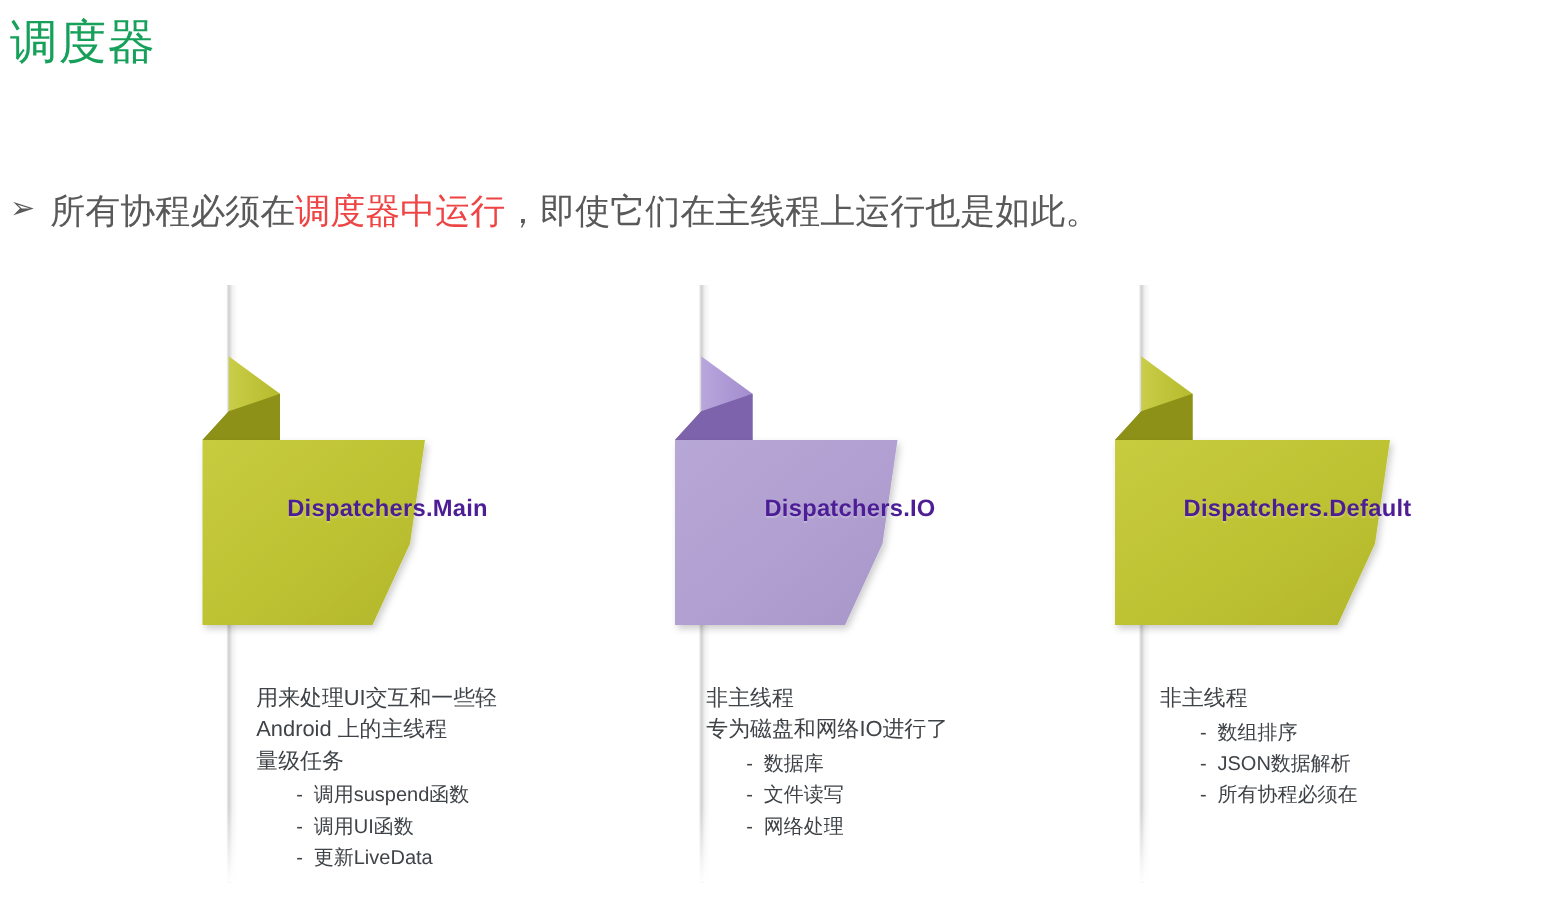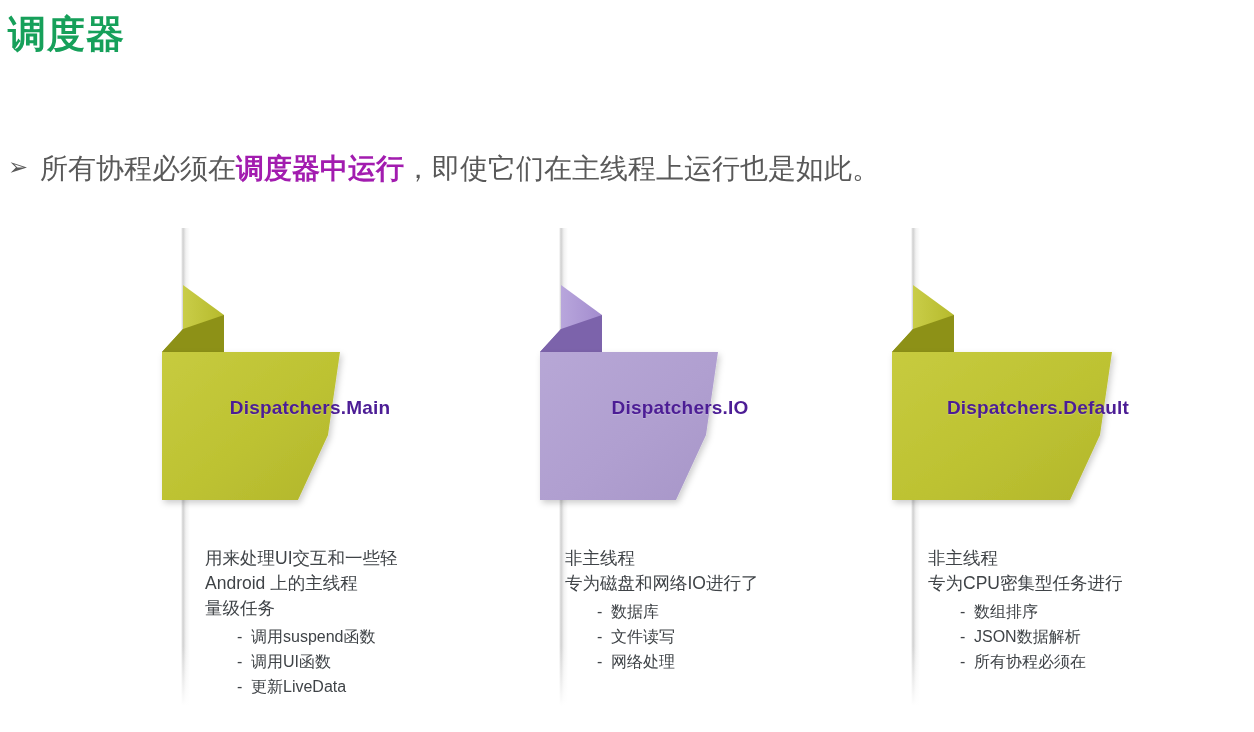--- a/index.html
+++ b/index.html
@@ -15,21 +15,21 @@
     font-family: "Liberation Sans", "DejaVu Sans", sans-serif;
     -webkit-font-smoothing: antialiased;
   }
 
   
   #slide-title {
     position: absolute;
     left: 8px;
     top: 12px;
     font-size: 38px;
-    font-weight: bold;
+    font-weight: normal;
     color: #16a05a;
     letter-spacing: 1px;
     line-height: 1.2;
     white-space: nowrap;
   }
 
   
   #bullet-row {
     position: absolute;
     left: 8px;
@@ -41,22 +41,21 @@
     color: #595959;
     white-space: nowrap;
   }
   #bullet-row .bullet-marker {
     color: #595959;
     font-size: 24px;
     margin-right: 12px;
     line-height: 1.45;
   }
   #bullet-row .hl {
-    color: #a21caf;
-    font-weight: bold;
+    color: #ef4444;
   }
 
   
   .column {
     position: absolute;
     top: 0;
     width: 340px;
     height: 732px;
   }
   #column-0 { left: 150px; }
@@ -278,21 +277,20 @@
       <polygon points="33,0 33,58 74,30 74,67 12,67 33,44" fill="url(#grad-def-tuck)" opacity="0.95"></polygon>
       <polygon points="12,67 33,44 74,30 74,67" fill="#8d9117"></polygon>
       <polygon filter="url(#shadow-def)" points="12,67 232,67 220,150 190,215 12,215" fill="url(#grad-def-body)"></polygon>
     </svg>
     <div class="banner-label">Dispatchers.Default</div>
   </div>
 
   <div class="desc">
     <div class="lead">
       <div>非主线程</div>
-      <div>专为CPU密集型任务进行</div>
     </div>
     <ul>
       <li><span class="dash">-</span><span>数组排序</span></li>
       <li><span class="dash">-</span><span>JSON数据解析</span></li>
       <li><span class="dash">-</span><span>所有协程必须在</span></li>
     </ul>
   </div>
 </div>
 
 </body></html>

